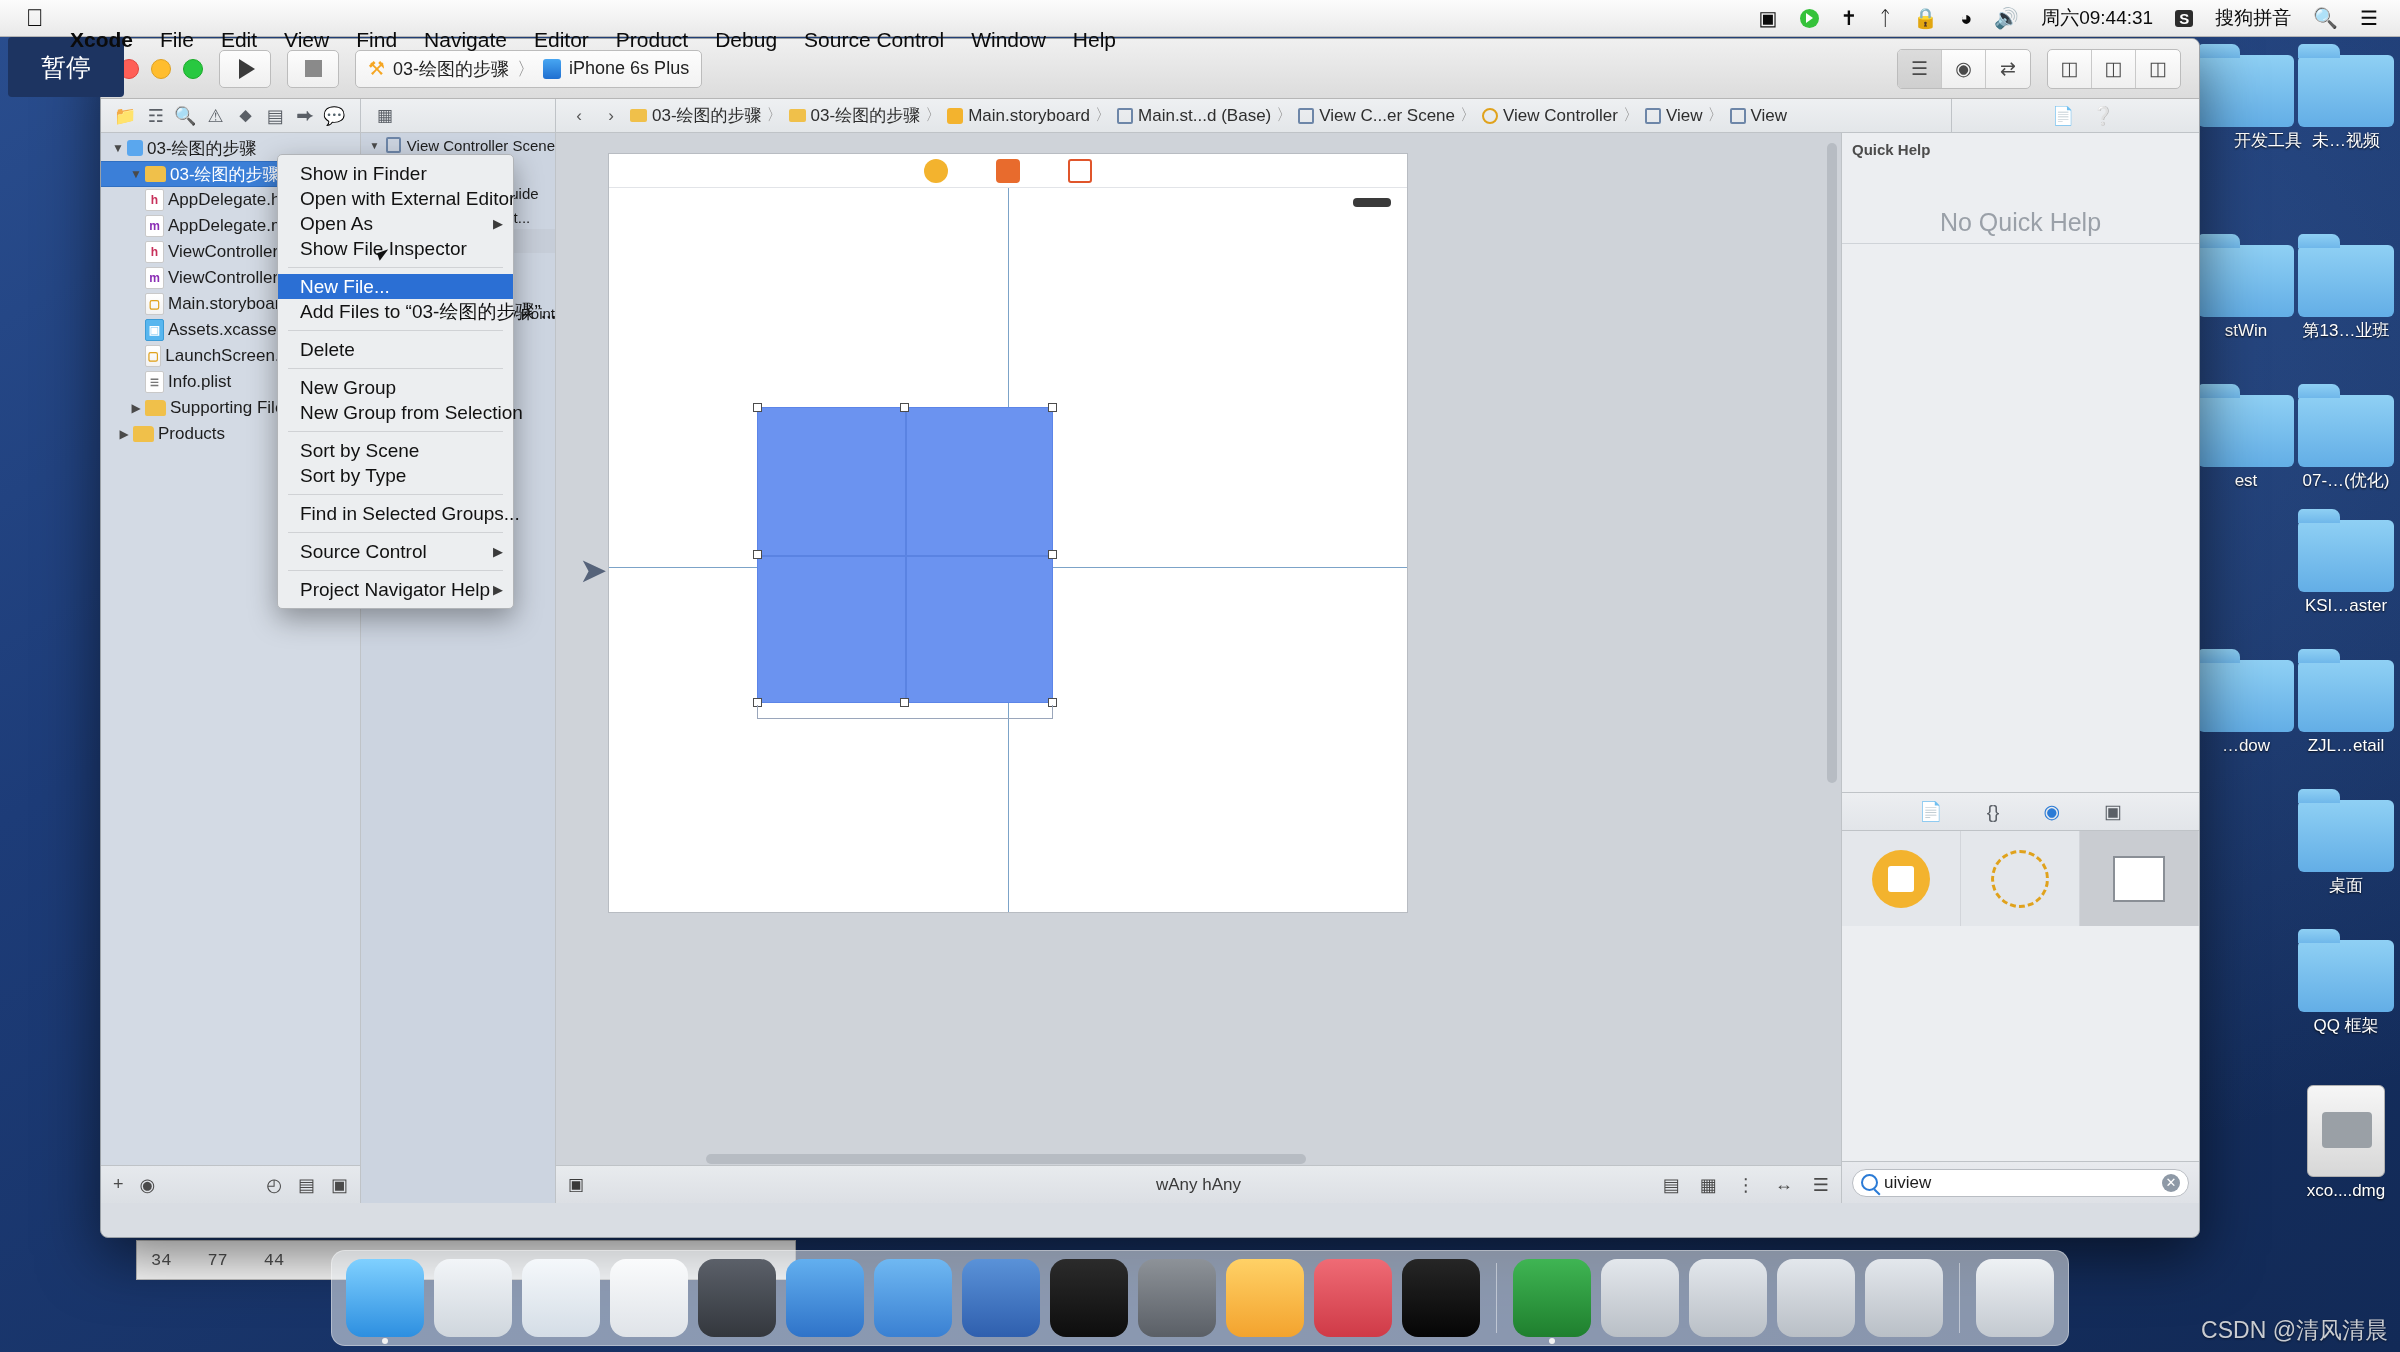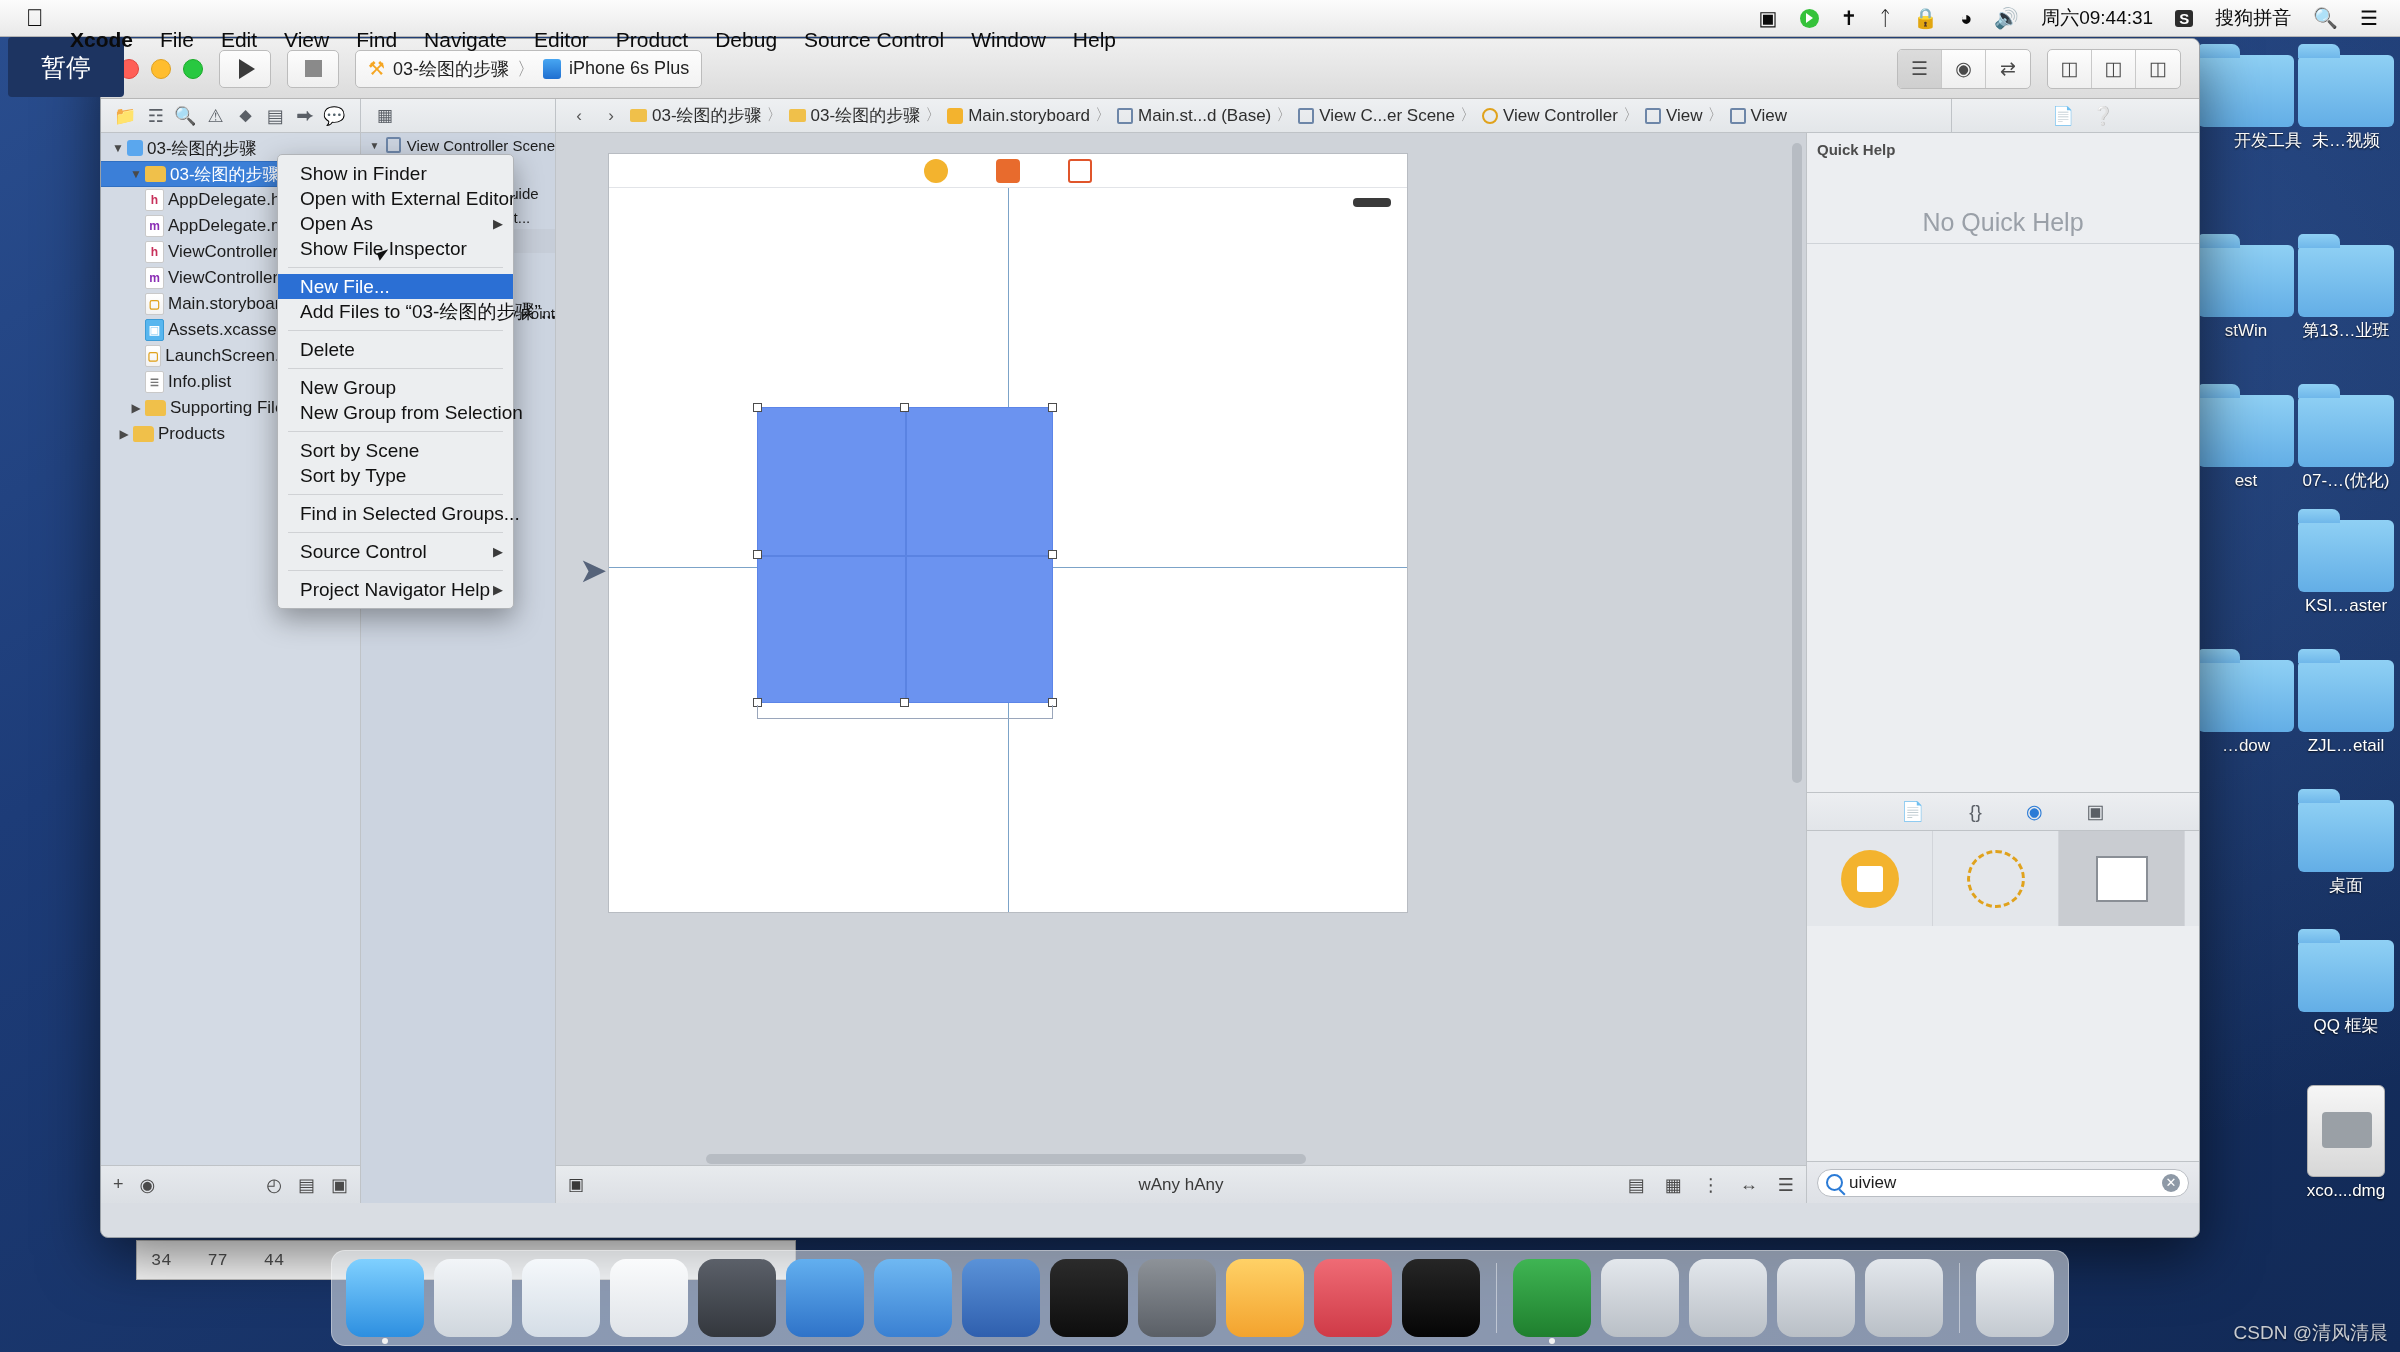--- a/index.html
+++ b/index.html
@@ -205,21 +205,21 @@
   .canvas-vscroll .thumb{ width:10px;height:640px;background:#b7bcc3;border-radius:5px;}
   .canvas-footer{
     position:absolute; left:0; right:0; bottom:0; height:38px;
     background:linear-gradient(#e8ebee,#dcdfe4); border-top:1px solid #bfc3c7;
     display:flex; align-items:center; padding:0 12px; font-size:17px; color:#3a3a3a;
   }
   .cf-center{ position:absolute; left:50%; transform:translateX(-50%); display:flex;gap:4px;align-items:center;}
   .cf-right{ margin-left:auto; display:flex; gap:20px; color:#4a4a4a; font-size:18px;}
 
   
-  .utilities{ width:393px; background:#e4e7eb; border-left:1px solid #bfc3c7; display:flex;flex-direction:column;}
+  .utilities{ width:358px; background:#e4e7eb; border-left:1px solid #bfc3c7; display:flex;flex-direction:column;}
   .qh{ height:660px; border-bottom:1px solid #bfc3c7; background:#eceef1; position:relative; }
   .qh-title{ font-size:15px; font-weight:bold; color:#4c4c4c; padding:8px 0 0 10px;}
   .qh-empty{ text-align:center; color:#9aa0a8; font-size:25px; margin-top:50px;}
   .qh-sep{ position:absolute; left:0; right:0; top:110px; height:1px; background:#cfd3d8;}
   .lib-tabs{ height:38px; display:flex; align-items:center; justify-content:center; gap:44px;
              background:linear-gradient(#eceef1,#e2e5e9); border-bottom:1px solid #bfc3c7; color:#5a5f66; font-size:19px;}
   .lib-tabs .on{ color:#2b7bd6; }
   .lib-grid{ display:flex; gap:0; padding:0; }
   .lib-cell{ width:126px; height:95px; display:flex;align-items:center;justify-content:center; border-right:1px solid #d2d5da;}
   .lib-cell.on{ background:#c9ccd1; }
@@ -275,21 +275,21 @@
     border:1px solid rgba(255,255,255,.35);
     border-radius:14px;
     display:flex; align-items:flex-end; gap:10px;
     z-index:40;
   }
   .dapp{ width:78px;height:78px;border-radius:16px; margin-bottom:8px; position:relative;}
   .dsep{ width:1px; height:70px; background:rgba(255,255,255,.45); margin:0 6px 12px;}
   .dot{ position:absolute; bottom:-7px; left:50%; transform:translateX(-50%); width:6px;height:6px;border-radius:50%;background:#f2f2f2;}
 
   .watermark{
-    position:absolute; right:12px; bottom:6px; color:#c9ccd1; font-size:19px; z-index:70;
+    position:absolute; right:12px; bottom:6px; color:#c9ccd1; font-size:23px; z-index:70;
     text-shadow:0 1px 2px rgba(0,0,0,.5);
   }
 </style>
 </head>
 <body>
 
 <div id="root">
 
   <div class="desktop"></div>
 

